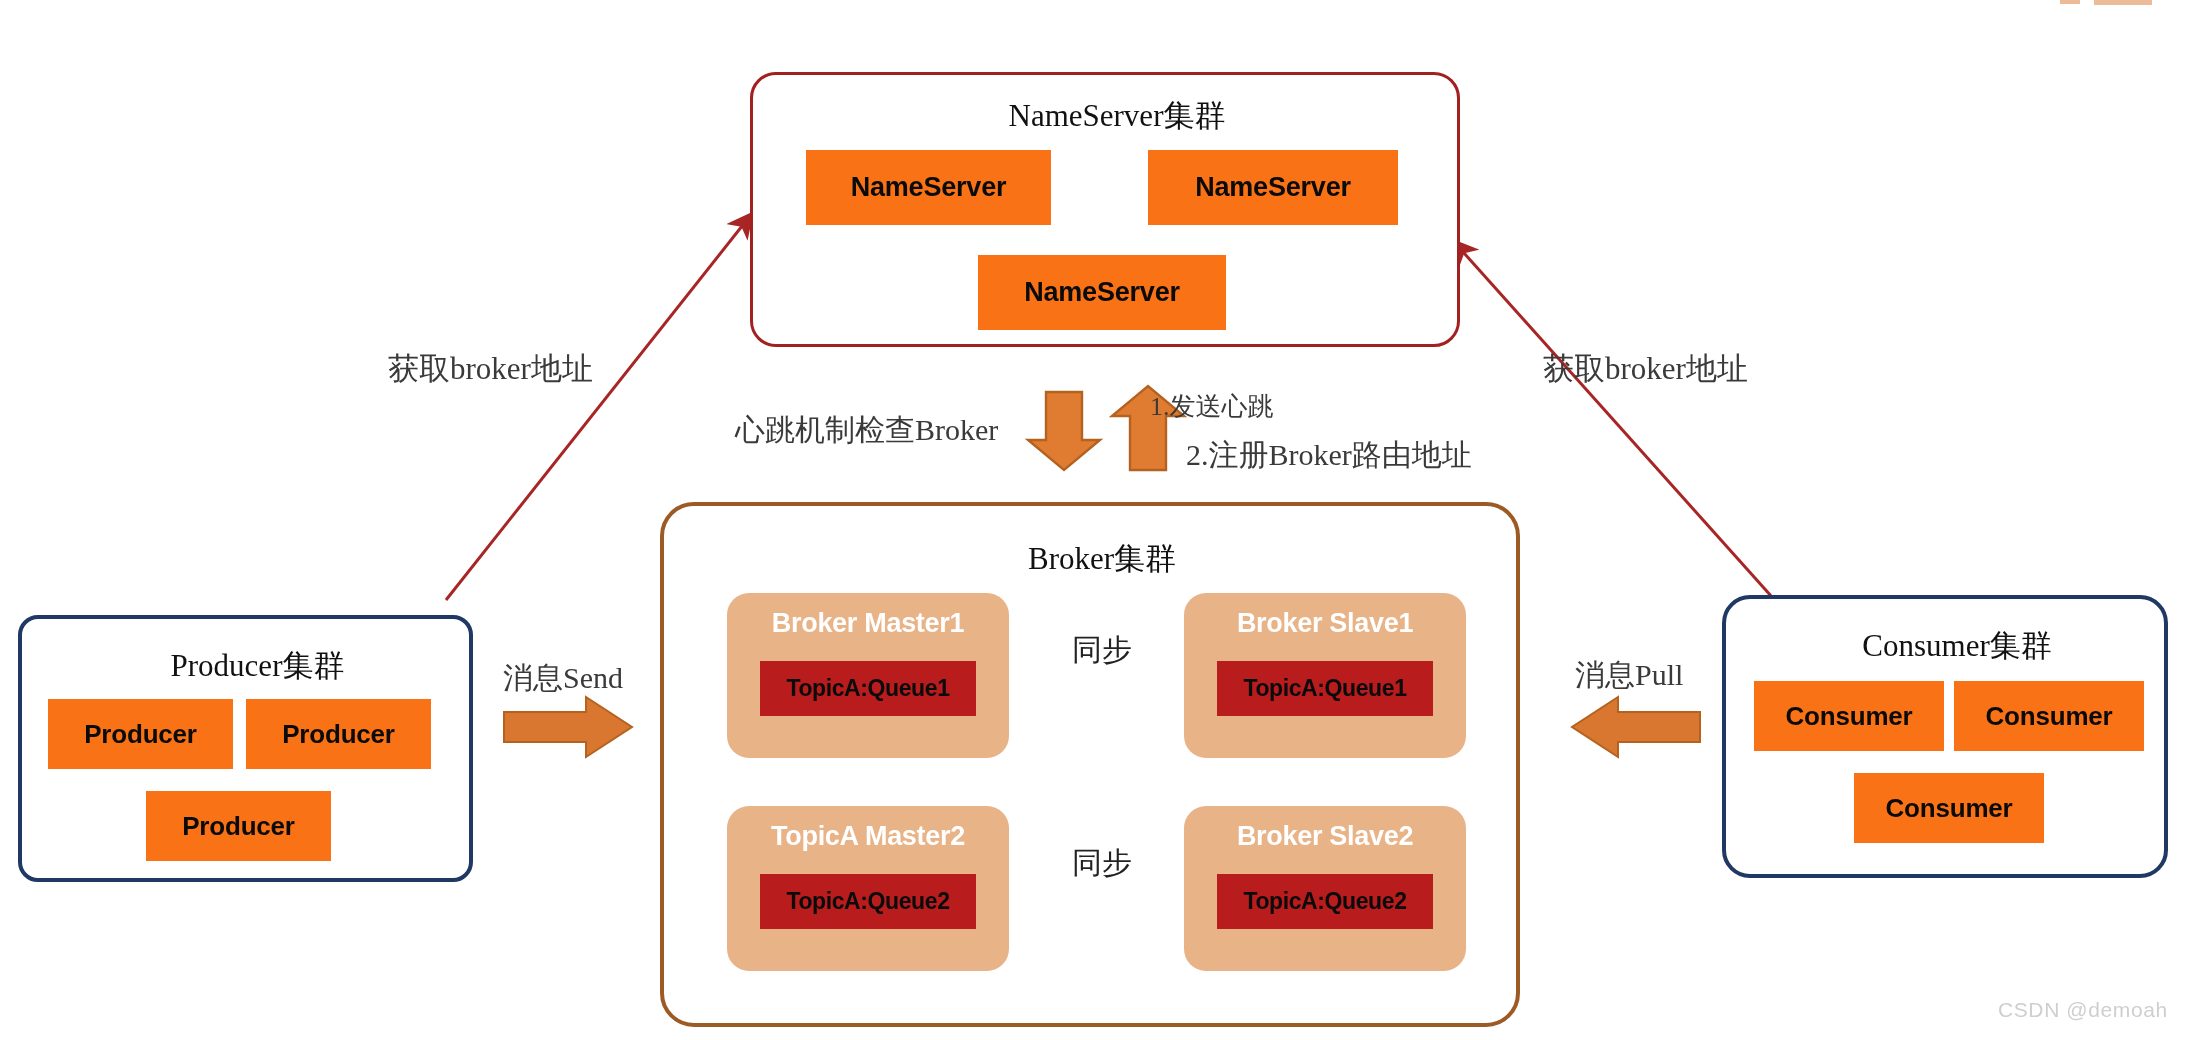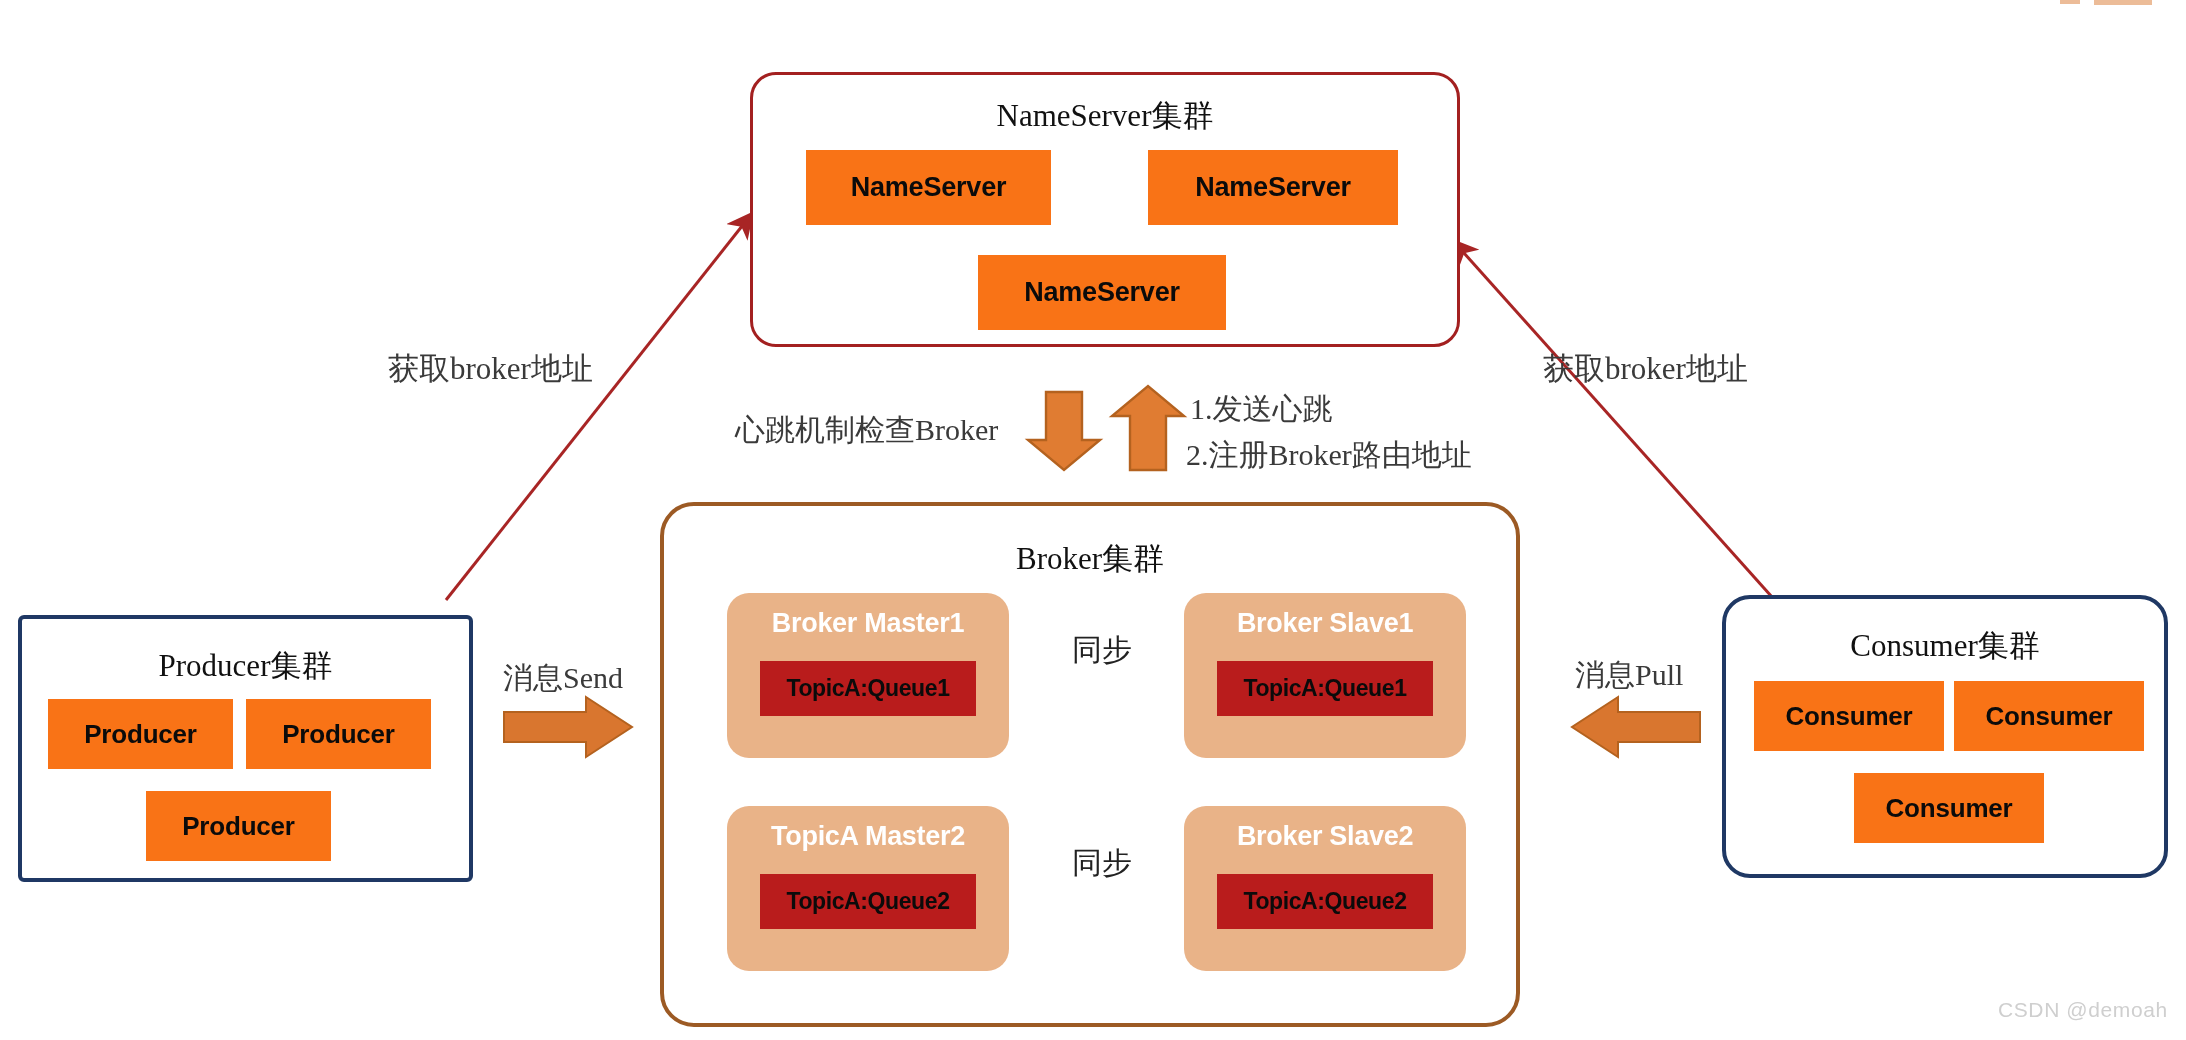--- a/index.html
+++ b/index.html
@@ -20,21 +20,21 @@
 
   
   .cluster {
     position: absolute;
     box-sizing: border-box;
     background: #ffffff;
     border-radius: 26px;
   }
   .cluster-title {
     position: absolute;
-    left: 0;
+    left: 12px;
     width: 100%;
     text-align: center;
     font-family: "Liberation Serif", serif;
     color: #111111;
     white-space: nowrap;
   }
 
   
   .chip {
     position: absolute;
@@ -199,21 +199,21 @@
       <div class="broker-label" style="top:15px;">Broker Slave2</div>
       <div class="queue-box" style="left:33px; top:68px; width:216px; height:55px;">
         <span>TopicA:Queue2</span>
       </div>
     </div>
   </div>
 
   <div class="label dark" style="left:1072px; top:630px; font-size:30px;">同步</div>
   <div class="label dark" style="left:1072px; top:843px; font-size:30px;">同步</div>
 
-  <div class="cluster" style="left:18px; top:615px; width:455px; height:267px; border:4px solid #1f3864; border-radius:6px;">
+  <div class="cluster" style="left:18px; top:615px; width:455px; height:267px; border:4px solid #1f3864; border-radius:20px;">
     <div class="cluster-title" style="top:26px; font-size:31px;">Producer集群</div>
 
     <div class="chip green" style="left:26px; top:80px; width:185px; height:70px; font-size:26px;">
       <span>Producer</span>
     </div>
     <div class="chip green" style="left:224px; top:80px; width:185px; height:70px; font-size:26px;">
       <span>Producer</span>
     </div>
     <div class="chip green" style="left:124px; top:172px; width:185px; height:70px; font-size:26px;">
       <span>Producer</span>
@@ -233,21 +233,21 @@
       <span>Consumer</span>
     </div>
   </div>
 
   <div class="label" style="left:388px; top:348px; font-size:31px;">获取broker地址</div>
 
   <div class="label" style="left:1543px; top:348px; font-size:31px;">获取broker地址</div>
 
   <div class="label" style="left:735px; top:410px; font-size:30px;">心跳机制检查Broker</div>
 
-  <div class="label" style="left:1190px; top:389px; font-size:30px;">1.发送心跳</div>
+  <div class="label" style="left:1150px; top:389px; font-size:26px;">1.发送心跳</div>
 
   <div class="label" style="left:1186px; top:435px; font-size:30px;">2.注册Broker路由地址</div>
 
   <div class="label" style="left:503px; top:658px; font-size:30px;">消息Send</div>
 
   <div class="label" style="left:1575px; top:655px; font-size:30px;">消息Pull</div>
 
   <div class="watermark" style="left:1998px; top:998px;">CSDN @demoah</div>
 
 </div>

